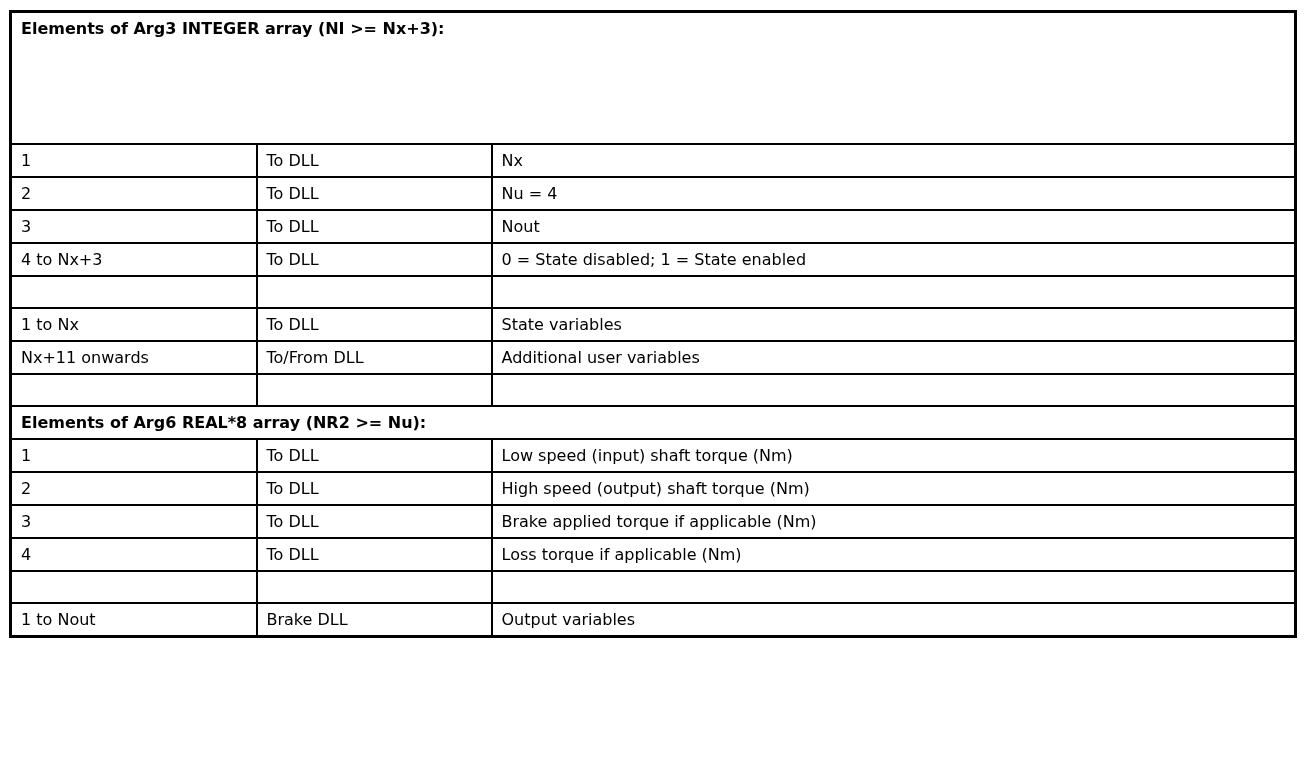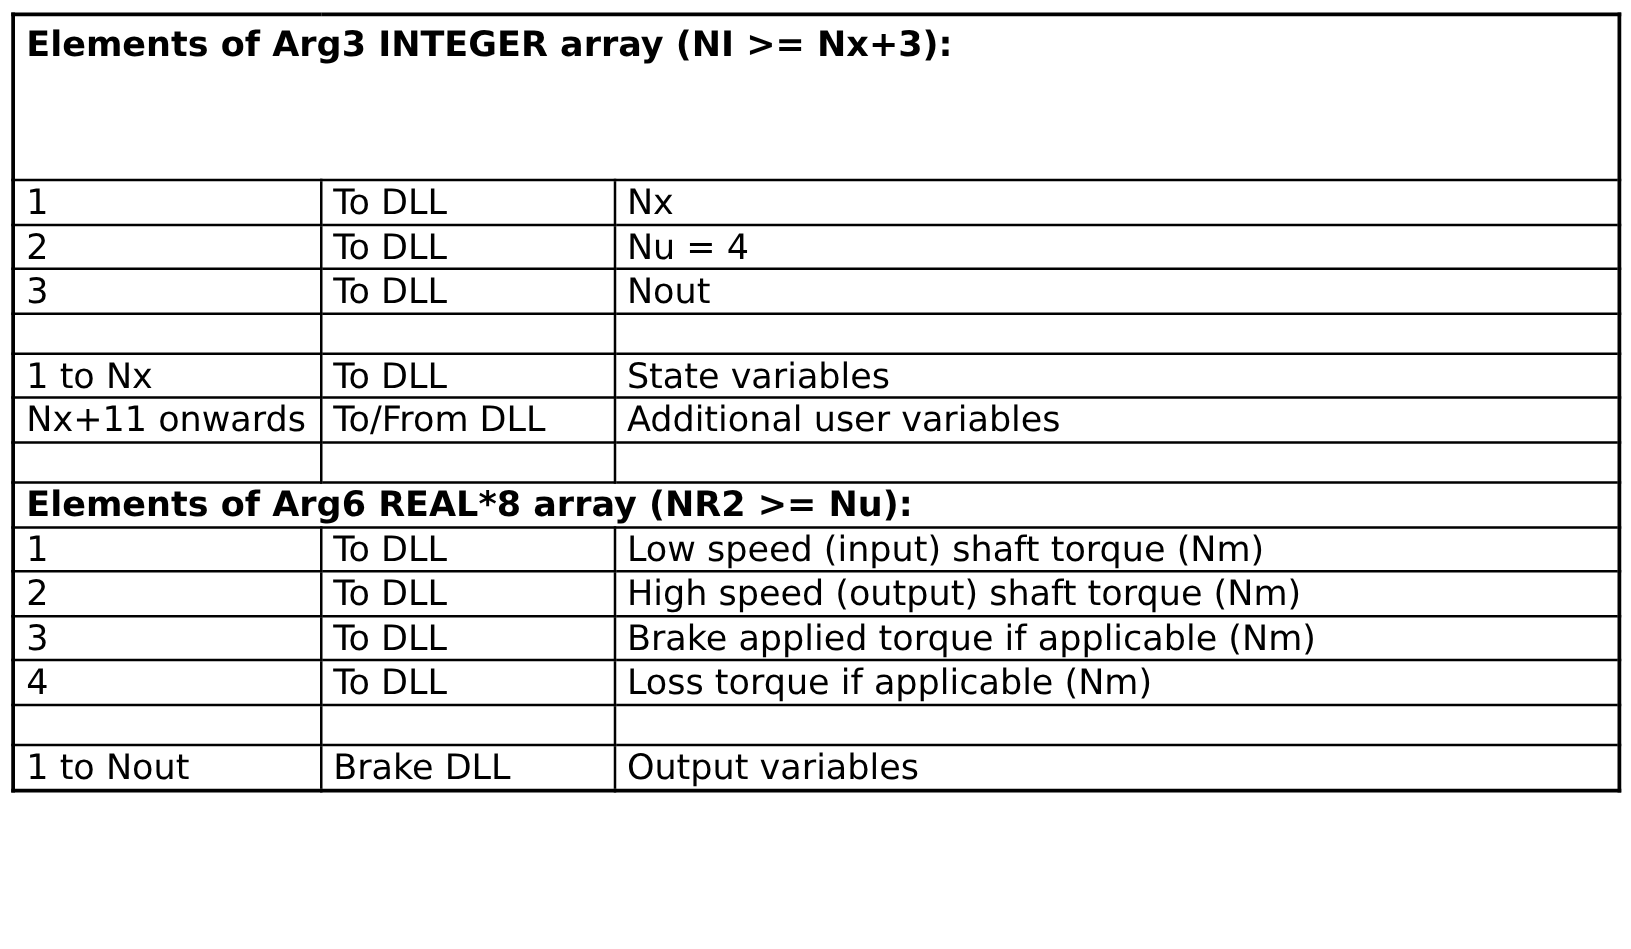--- a/index.html
+++ b/index.html
@@ -22,21 +22,21 @@
     width: 1288px;
     border-collapse: collapse;
     table-layout: fixed;
     border: 3px solid #000000;
   }
   col.c1 { width: 246px; }
   col.c2 { width: 235px; }
   col.c3 { width: auto; }
   td {
     border: 2px solid #000000;
-    font-size: 28px;
+    font-size: 16px;
     line-height: 1.2;
     color: #000000;
     padding: 0 9px;
     height: 31px;
     vertical-align: middle;
     white-space: nowrap;
     overflow: hidden;
   }
   tr.section-header-row td {
     font-weight: bold;
@@ -72,20 +72,25 @@
         </tr>
         <tr class="data-row">
           <td>2</td>
           <td>To DLL</td>
           <td>Nu = 4</td>
         </tr>
         <tr class="data-row">
           <td>3</td>
           <td>To DLL</td>
           <td>Nout</td>
+        </tr>
+        <tr class="data-row">
+          <td>4 to Nx+3</td>
+          <td>To DLL</td>
+          <td>0 = State disabled; 1 = State enabled</td>
         </tr>
         <tr class="empty-row">
           <td></td>
           <td></td>
           <td></td>
         </tr>
         <tr class="data-row">
           <td>1 to Nx</td>
           <td>To DLL</td>
           <td>State variables</td>

